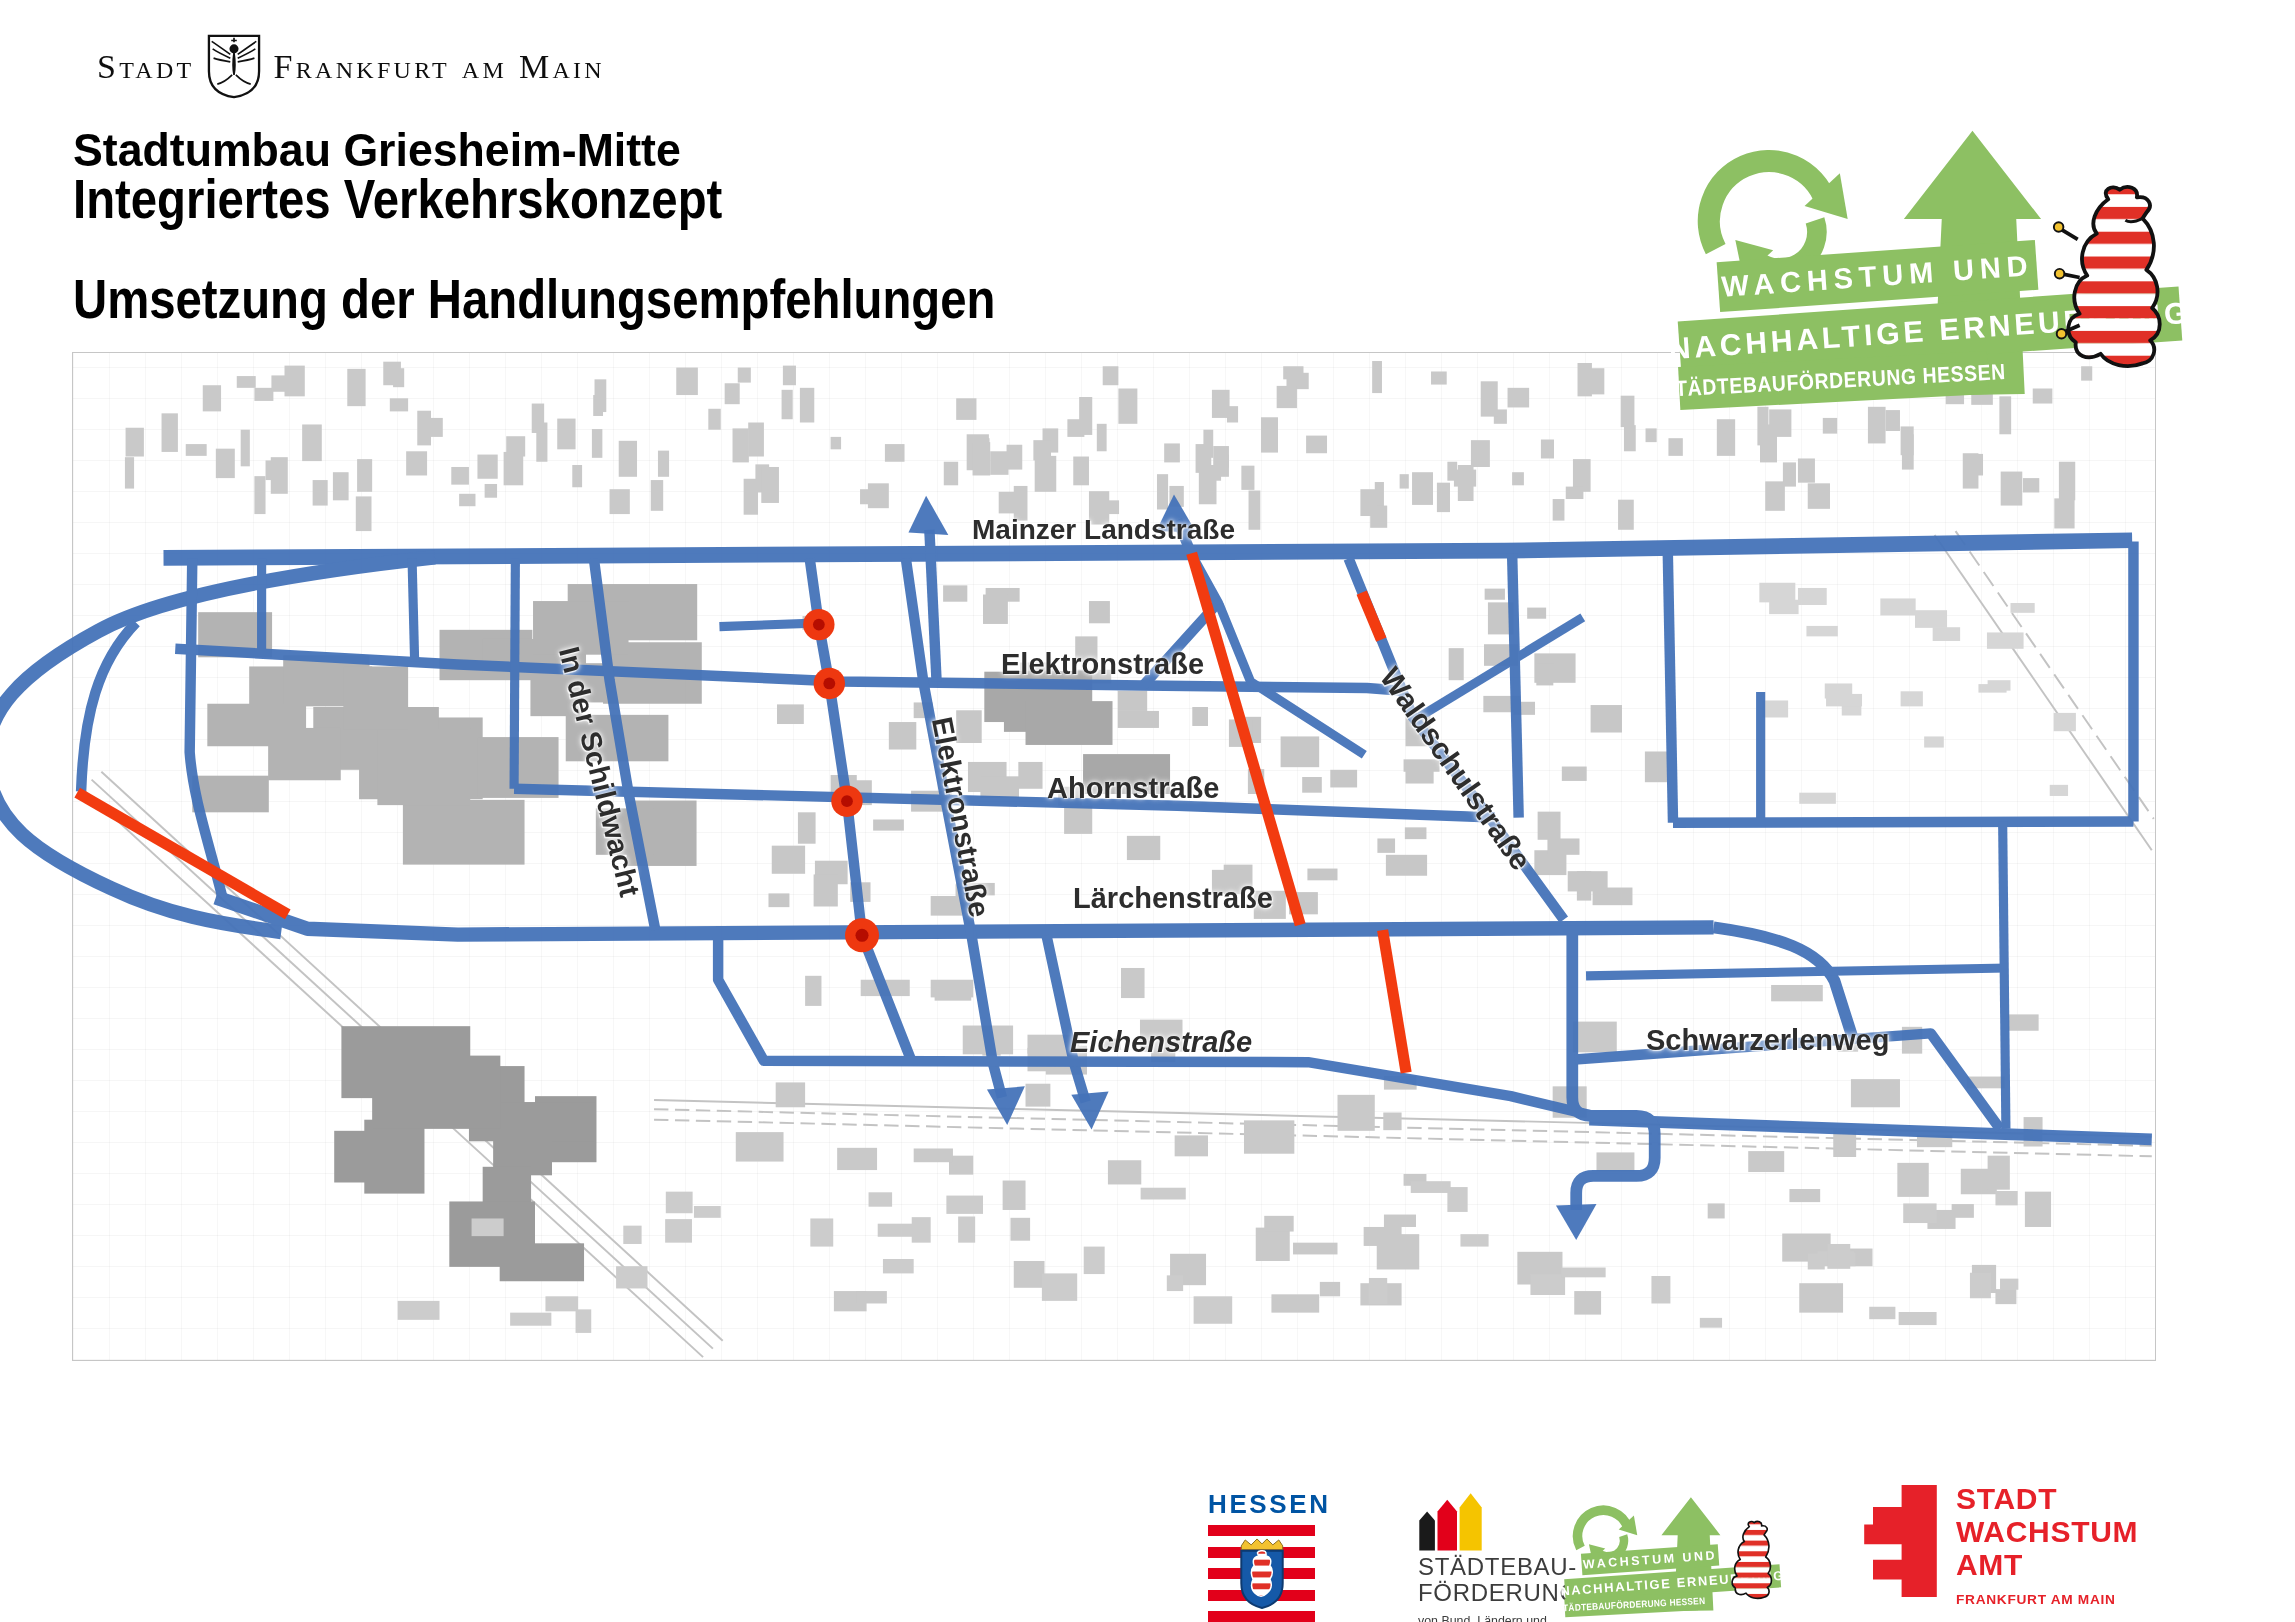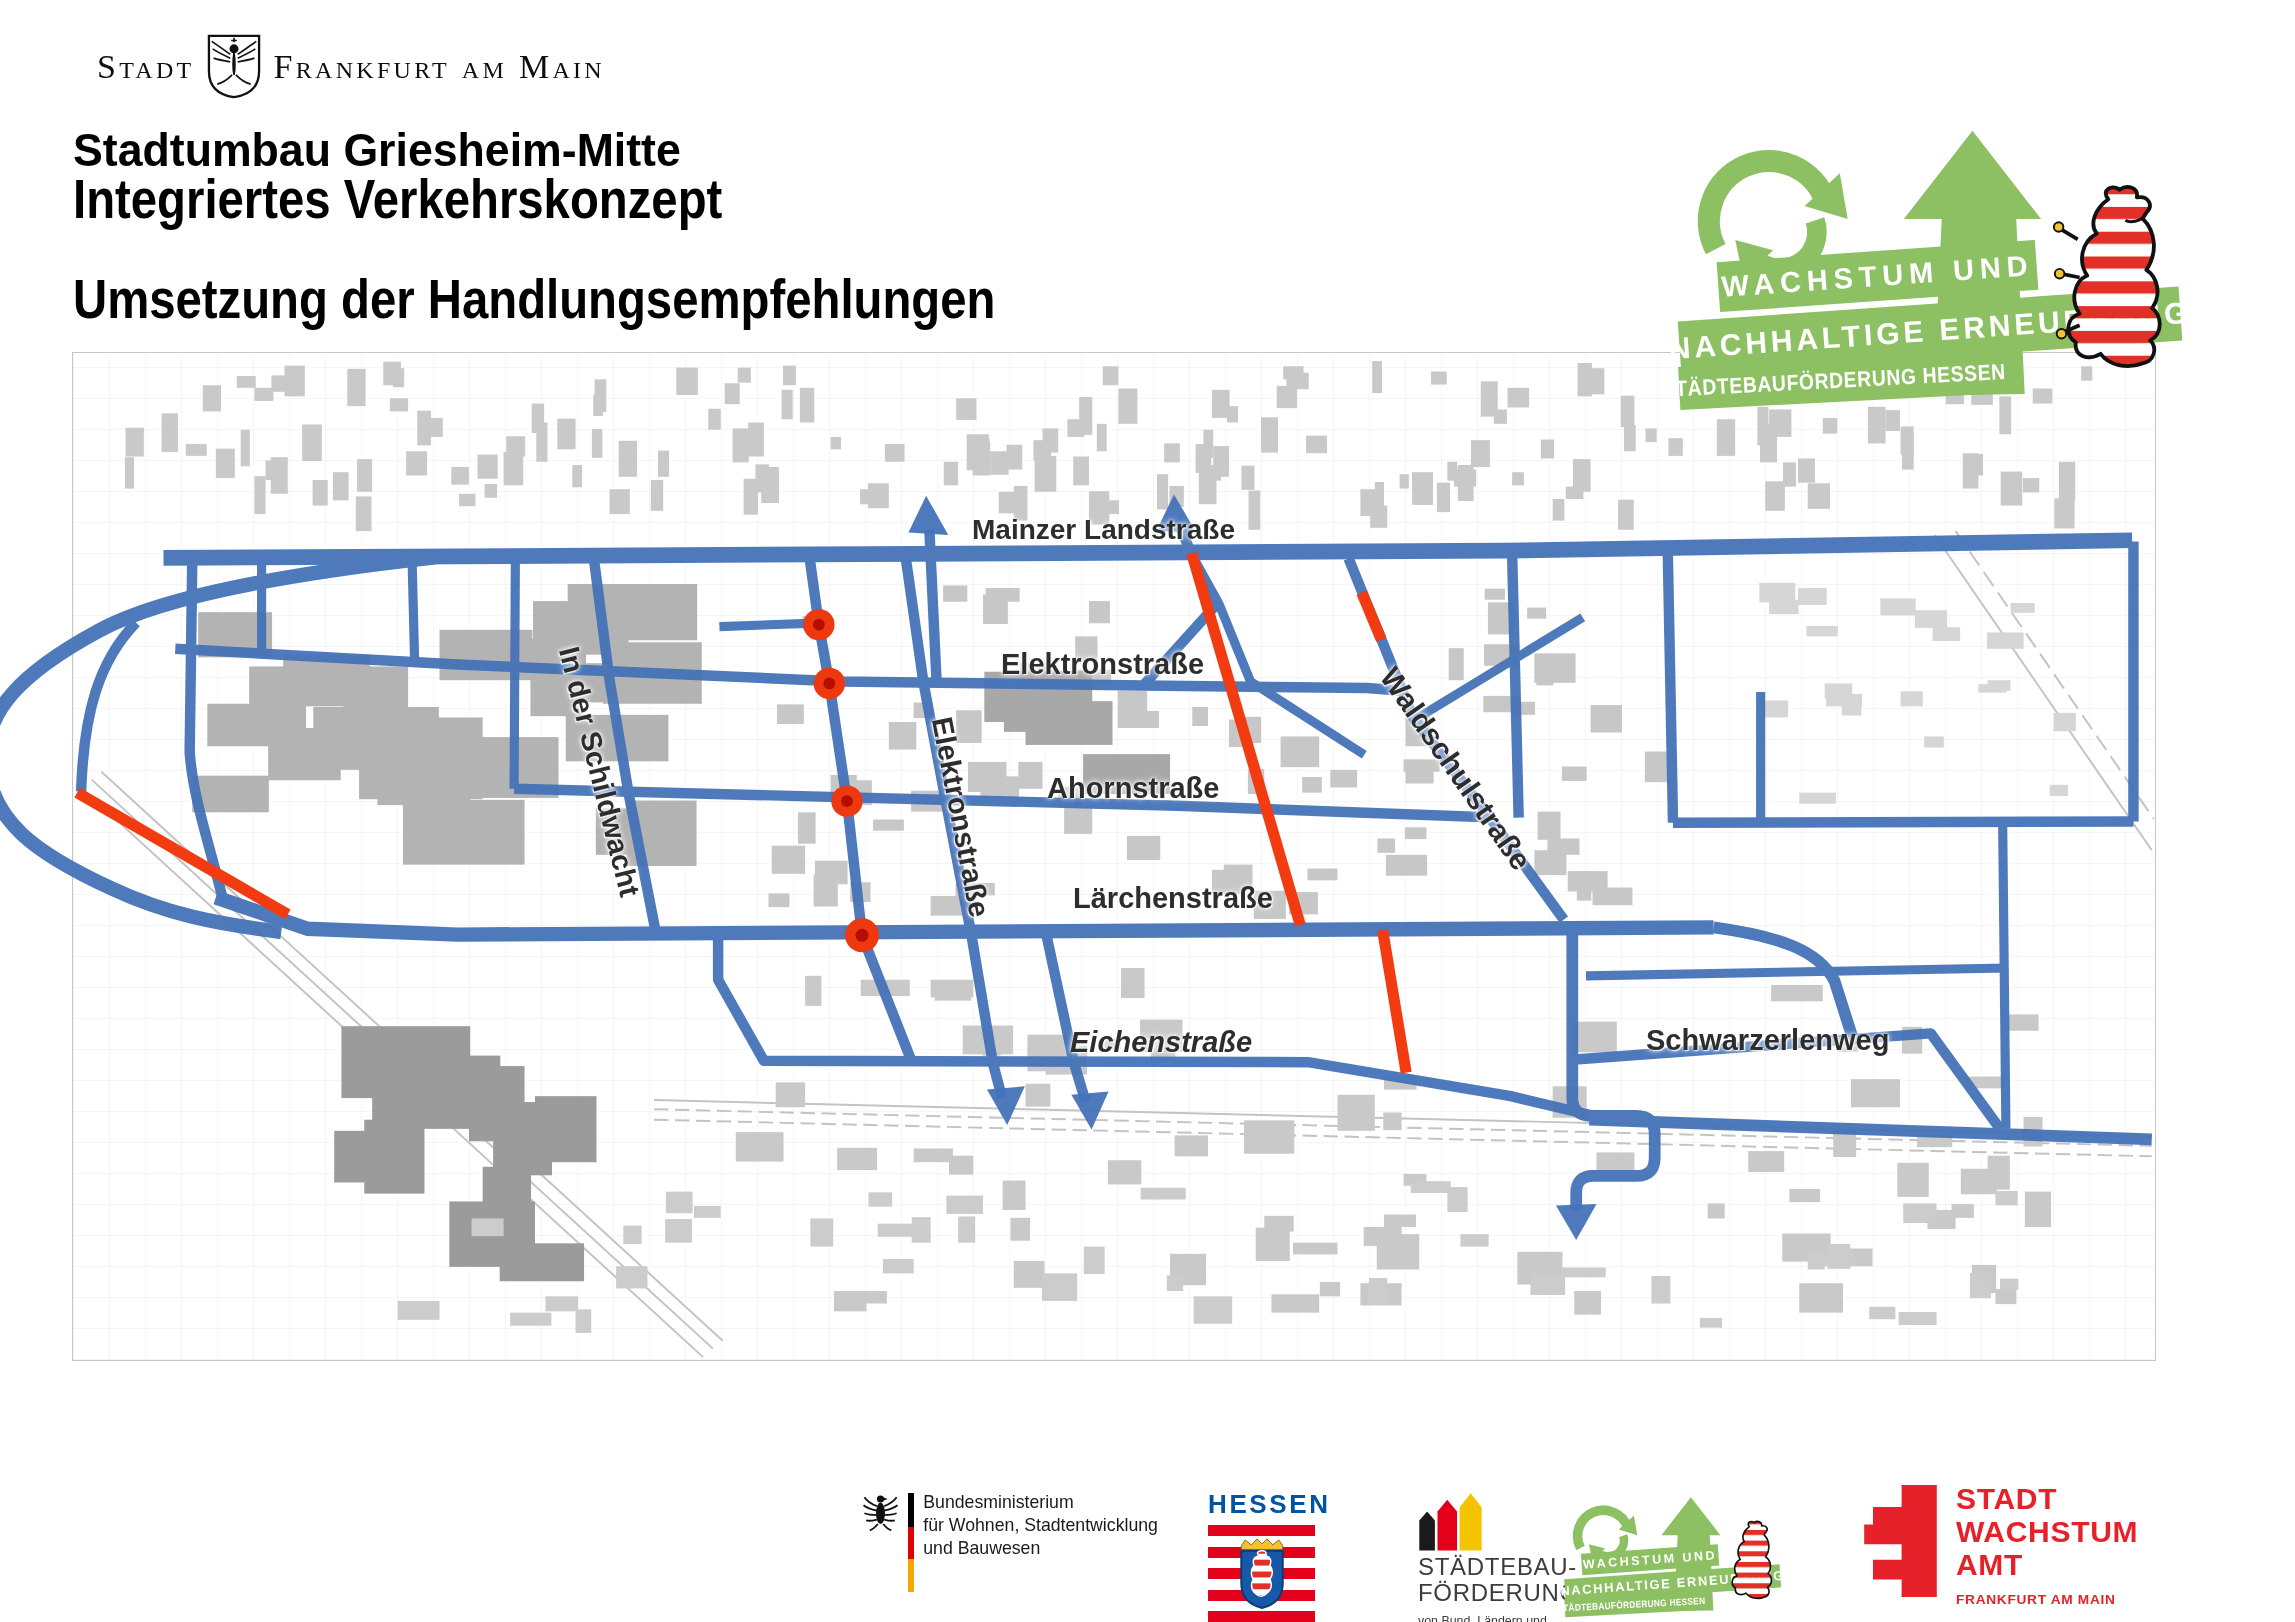--- a/index.html
+++ b/index.html
@@ -596,40 +596,20 @@
            C112,174 108,188 96,190 C80,196 60,192 52,180 C38,188 24,182 26,168
            C14,160 16,142 30,138 C20,124 24,104 38,98 C28,84 32,62 48,54 C40,44 46,28 60,18 Z"></path>
       <path d="M28,60 L8,48 M30,100 L10,96 M30,150 L12,158" stroke="#111" stroke-width="4" fill="none"></path>
       <circle cx="8" cy="47" r="5" fill="#f2c230" stroke="#111" stroke-width="2"></circle>
       <circle cx="9" cy="96" r="5" fill="#f2c230" stroke="#111" stroke-width="2"></circle>
       <circle cx="11" cy="159" r="5" fill="#f2c230" stroke="#111" stroke-width="2"></circle>
       <path d="M96,38 Q84,44 78,40" stroke="#111" stroke-width="3" fill="none"></path>
     </svg>
   </div>
 
-  <div class="bmwsb">
-    <svg width="37" height="43" viewBox="0 0 40 48">
-      <g fill="#111">
-        <ellipse cx="20" cy="26" rx="5" ry="12"></ellipse>
-        <circle cx="20" cy="10" r="4"></circle>
-        <path d="M23,8 L28,10 L23,12 Z"></path>
-      </g>
-      <g stroke="#111" stroke-width="2" fill="none">
-        <path d="M16,18 Q6,14 2,8 M16,23 Q6,21 1,17 M16,28 Q7,28 2,26 M16,33 Q8,35 4,34"></path>
-        <path d="M24,18 Q34,14 38,8 M24,23 Q34,21 39,17 M24,28 Q33,28 38,26 M24,33 Q32,35 36,34"></path>
-        <path d="M17,38 Q12,44 8,45 M23,38 Q28,44 32,45"></path>
-      </g>
-    </svg>
-    <div class="bar"></div>
-    <div class="txt">
-      <div>Bundesministerium</div>
-      <div>für Wohnen, Stadtentwicklung</div>
-      <div>und Bauwesen</div>
-    </div>
-  </div>
 
   <div class="hessen">
     <div class="word">HESSEN</div>
     <div class="flag">
       <svg width="50" height="73" viewBox="0 0 50 74" style="position:absolute;left:29px;top:10.5px;">
         <path d="M4,10 L8,4 L14,9 L20,3 L25,8 L30,3 L36,9 L42,4 L46,10 L46,14 L4,14 Z" fill="#f2c230" stroke="#8a6d1d" stroke-width="1"></path>
         <path d="M4,15 H46 V48 Q46,68 25,73 Q4,68 4,48 Z" fill="#1559a8" stroke="#0d3a70" stroke-width="2"></path>
         <defs>
           <pattern id="lstripe2" width="8" height="12" patternUnits="userSpaceOnUse">
             <rect width="8" height="6" fill="#e03027"></rect>

